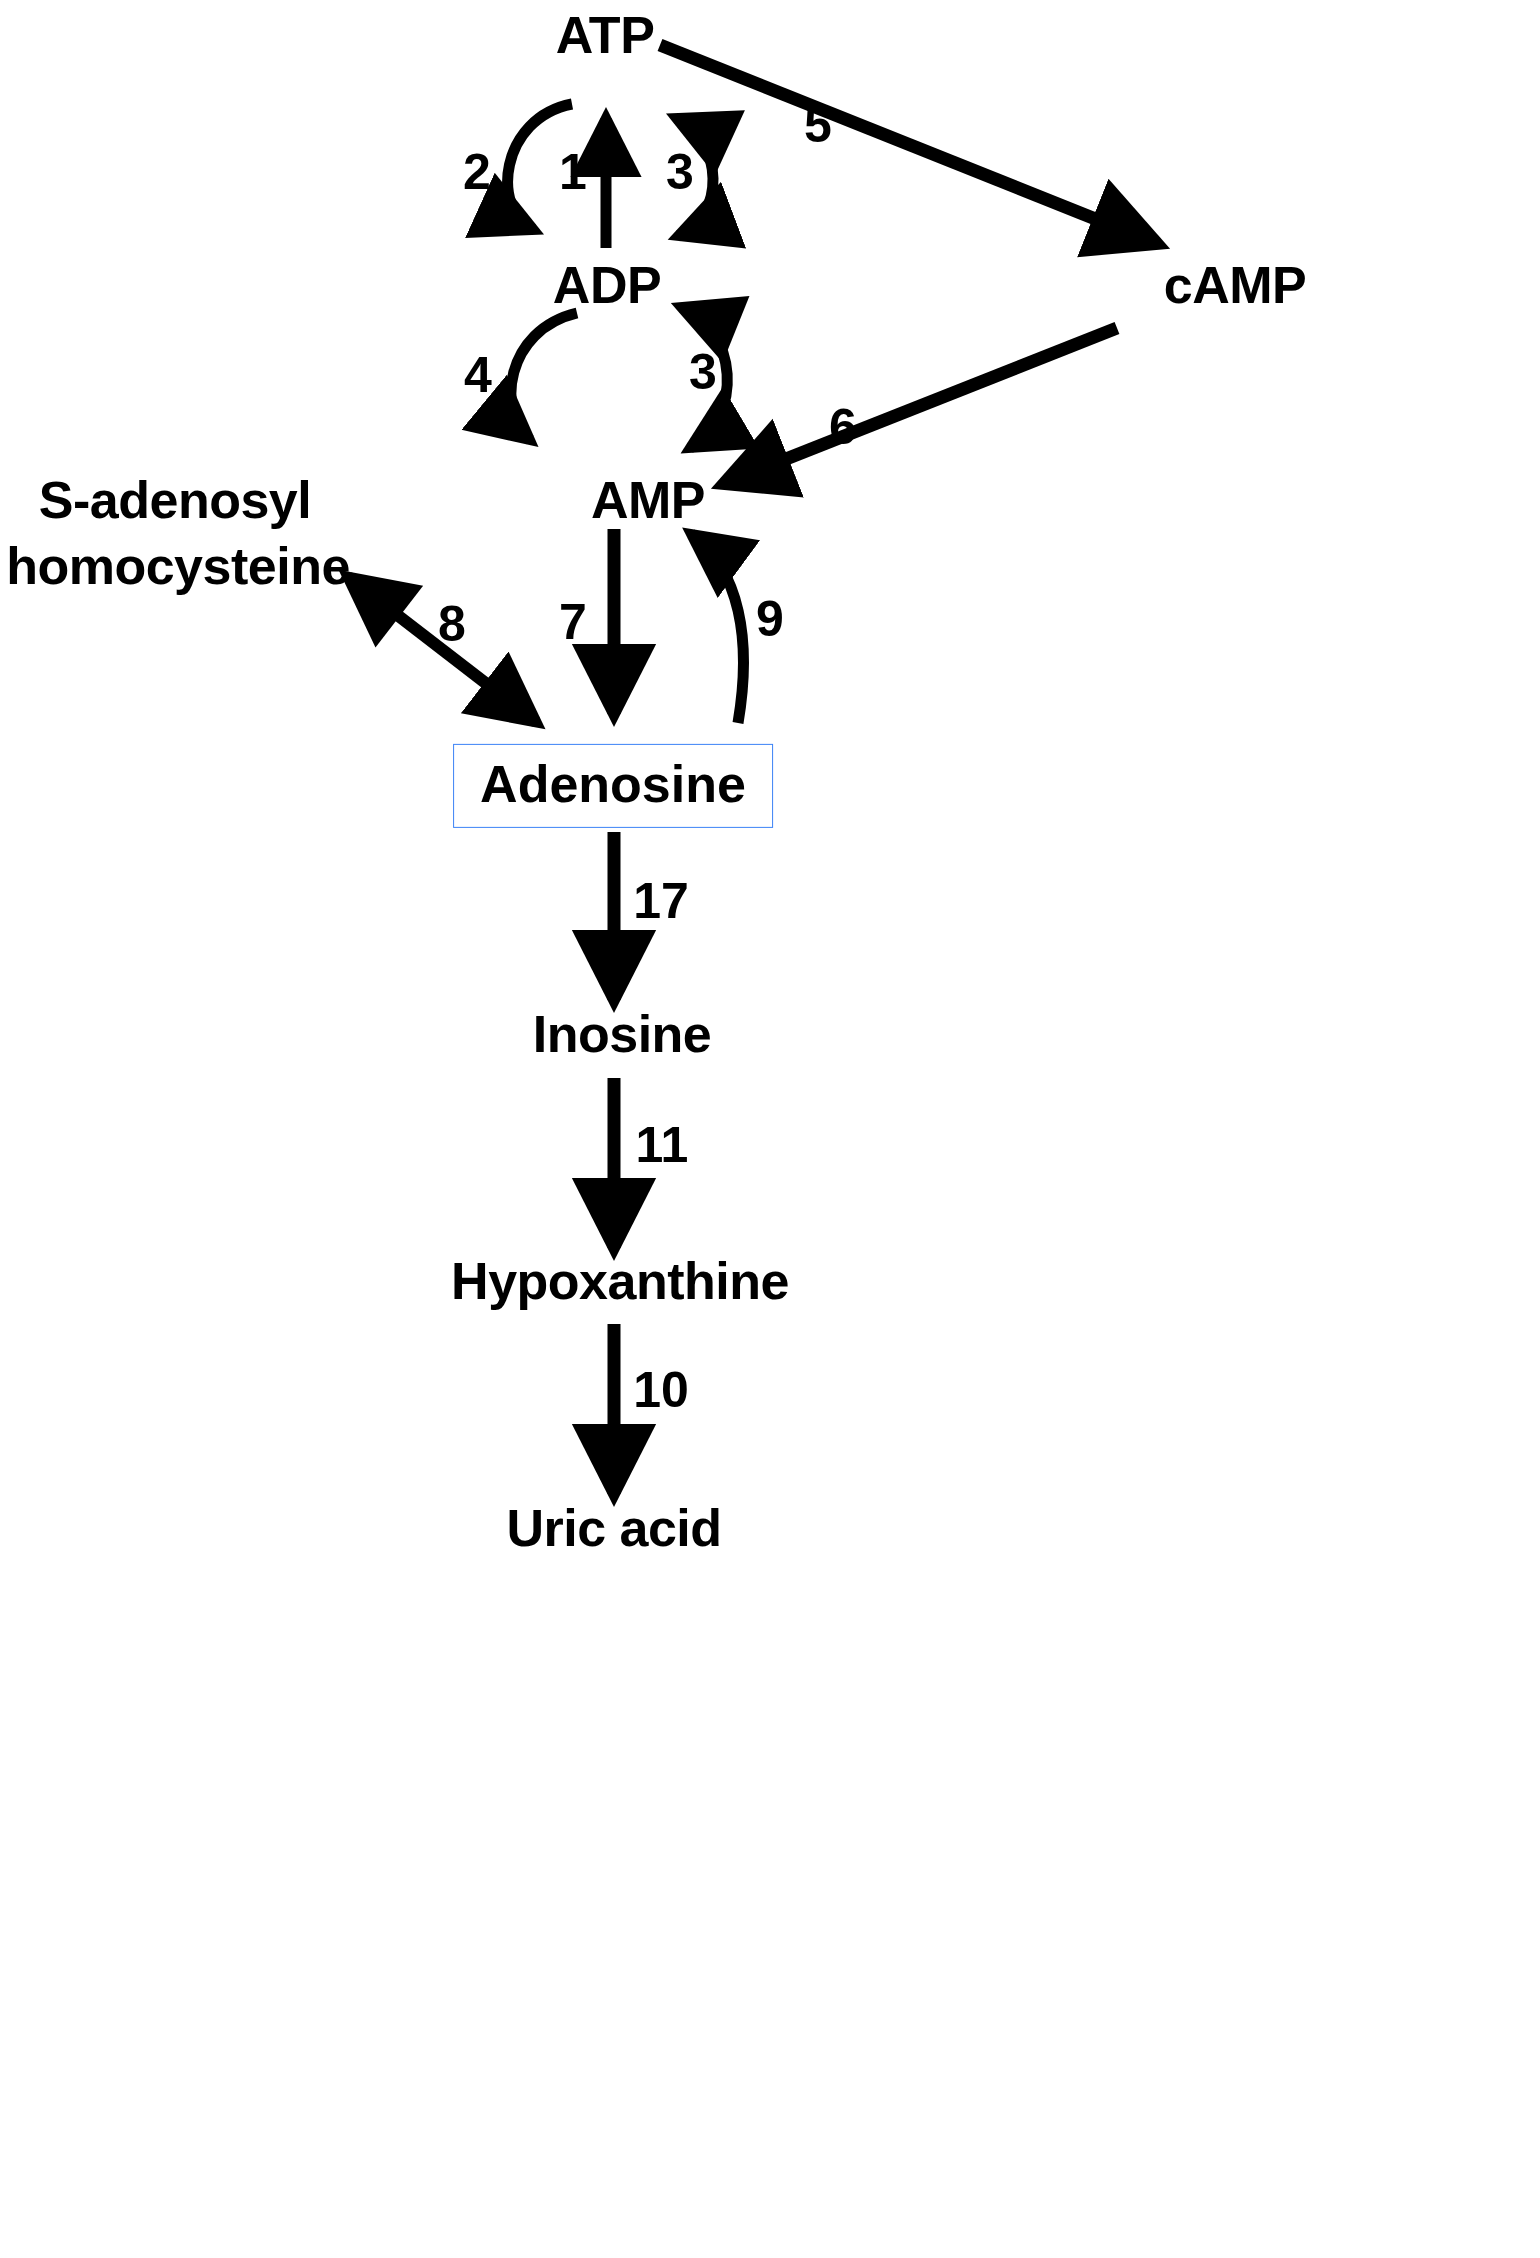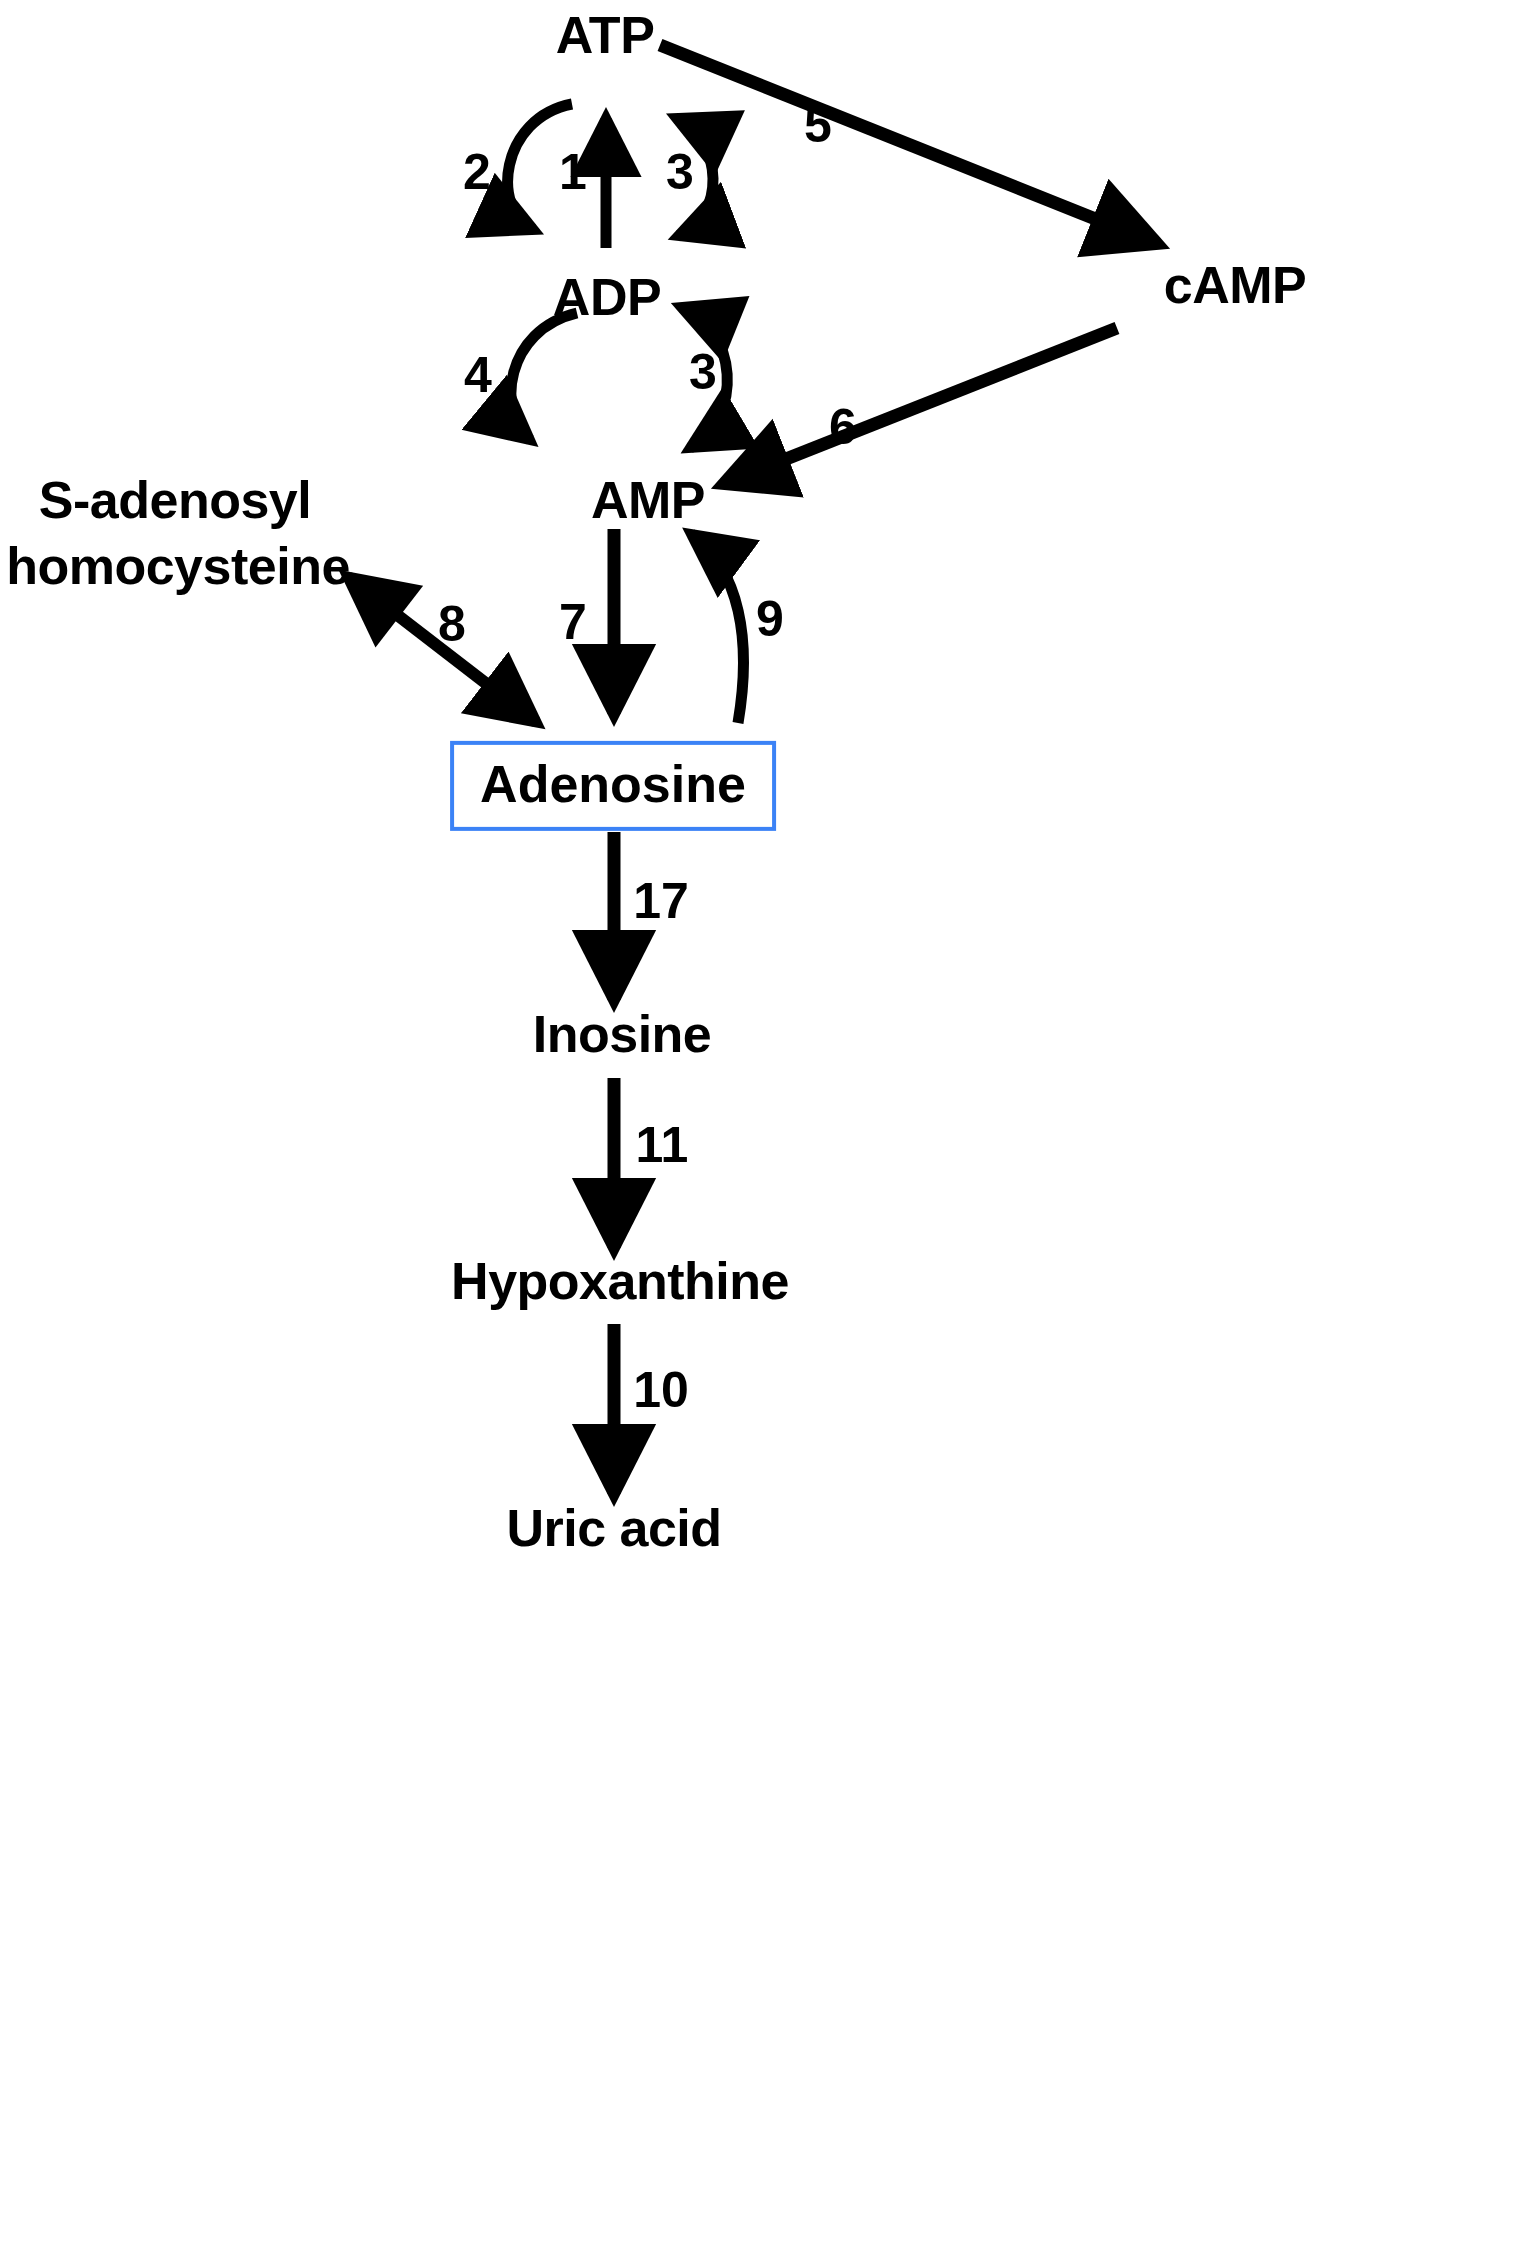--- a/index.html
+++ b/index.html
@@ -32,21 +32,21 @@
     color: #000000;
     white-space: nowrap;
     line-height: 1.12;
     text-align: center;
     transform: translate(-50%, -50%);
   }
   .node-metabolite { font-size: 52px; letter-spacing: -0.5px; }
   .node-multiline  { font-size: 52px; letter-spacing: -0.5px; line-height: 1.28; }
   .node-boxed {
     font-size: 52px;
-    border: 4px solid #3b82f6;
+    border: 1px solid #3b82f6;
     background: #ffffff;
     padding: 10px 26px 14px 26px;
     box-sizing: border-box;
   }
   .step-label {
     position: absolute;
     font-family: "Liberation Sans", sans-serif;
     font-weight: bold;
     font-size: 50px;
     color: #000000;
@@ -120,21 +120,21 @@
       <line x1="614" y1="1078" x2="614" y2="1248" stroke="#000000" stroke-width="13" marker-end="url(#ah)"></line>
     </g>
 
     <g>
       <line x1="614" y1="1324" x2="614" y2="1494" stroke="#000000" stroke-width="13" marker-end="url(#ah)"></line>
     </g>
   </svg>
 
   <div class="node-label node-metabolite" style="left:605px; top:35px;">ATP</div>
 
-  <div class="node-label node-metabolite" style="left:607px; top:297px;">ADP</div>
+  <div class="node-label node-metabolite" style="left:607px; top:285px;">ADP</div>
 
   <div class="node-label node-metabolite" style="left:648px; top:500px;">AMP</div>
 
   <div class="node-label node-metabolite" style="left:1235px; top:285px;">cAMP</div>
 
   <div class="node-label node-multiline" style="left:178px; top:566px;">homocysteine</div>
 
   <div class="node-label node-multiline" style="left:175px; top:500px;">S-adenosyl</div>
 
   <div class="node-label node-boxed" style="left:613px; top:786px;">Adenosine</div>

